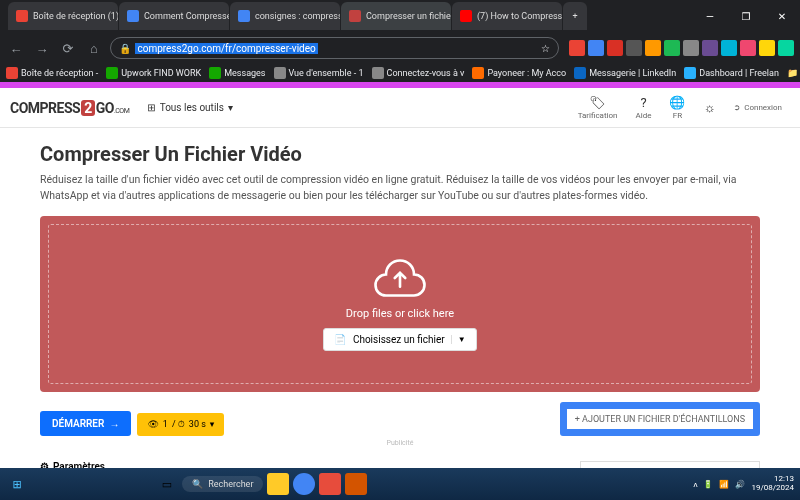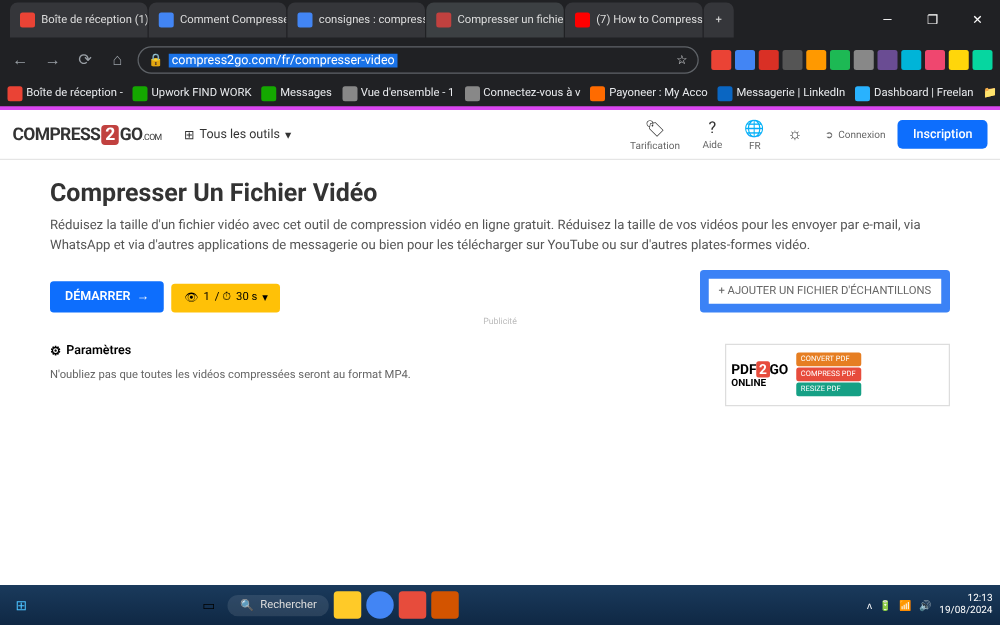--- a/index.html
+++ b/index.html
@@ -8,21 +8,21 @@
 .tab{height:28px;background:#35363a;display:flex;align-items:center;padding:0 8px;font-size:9px;color:#ddd;border-radius:6px 6px 0 0;margin-right:1px;max-width:110px;overflow:hidden;white-space:nowrap}
 .tab.active{background:#3c4043}
 .tab-favicon{width:12px;height:12px;border-radius:2px;margin-right:5px;flex-shrink:0}
 .win-controls{margin-left:auto;display:flex;color:#fff}
 .win-btn{width:36px;height:32px;display:flex;align-items:center;justify-content:center;font-size:10px}
 .addrbar{height:32px;background:#202124;display:flex;align-items:center;padding:0 6px;gap:6px}
 .nav-btn{color:#9aa0a6;font-size:13px;width:20px;text-align:center}
 .addr-input{flex:1;height:22px;background:#202124;border:1px solid #5f6368;border-radius:11px;padding:0 8px;font-size:10px;color:#e8eaed;display:flex;align-items:center}
 .addr-icons{display:flex;gap:3px;margin-left:4px}
 .addr-icon{width:16px;height:16px;border-radius:2px}
-.bookmarks{height:24px;background:#202124;border-bottom:3px solid #d946ef;display:flex;align-items:center;padding:0 6px;gap:8px}
+.bookmarks{height:24px;background:#202124;border-bottom:6px solid #d946ef;display:flex;align-items:center;padding:0 6px;gap:8px}
 .bookmark{font-size:9px;color:#e8eaed;display:flex;align-items:center;gap:3px;white-space:nowrap}
 .bm-icon{width:12px;height:12px;border-radius:2px}
 .page{background:#fff;height:396px;overflow:hidden}
 .site-header{height:40px;display:flex;align-items:center;padding:0 10px;border-bottom:1px solid #e5e5e5}
 .logo{font-size:14px;font-weight:700;color:#333;letter-spacing:-0.5px}
 .logo .red{background:#c1413f;color:#fff;padding:0 3px;border-radius:3px;margin:0 1px}
 .tools-btn{margin-left:18px;font-size:10px;color:#333;display:flex;align-items:center;gap:4px}
 .header-right{margin-left:auto;display:flex;align-items:center;gap:2px}
 .h-item{display:flex;flex-direction:column;align-items:center;font-size:8px;color:#666;padding:0 8px}
 .h-icon{font-size:13px;color:#333;margin-bottom:1px}
@@ -160,28 +160,37 @@
           <span>Aide</span>
         </div>
       <div class="h-item">
           <span class="h-icon">🌐</span>
           <span>FR</span>
         </div>
       <div class="h-item">
           <span class="h-icon">☼</span>
         </div>
       <div class="h-item" style="flex-direction:row;gap:4px">➲ <span>Connexion</span></div>
-      <div class="inscription">Inscription</div>
     </div>
   </div>
 
   <div class="content">
     <h1>Compresser Un Fichier Vidéo</h1>
     <p class="desc">Réduisez la taille d'un fichier vidéo avec cet outil de compression vidéo en ligne gratuit. Réduisez la taille de vos vidéos pour les envoyer par e-mail, via WhatsApp et via d'autres applications de messagerie ou bien pour les télécharger sur YouTube ou sur d'autres plates-formes vidéo.</p>
 
+    <div class="dropzone">
+      <div class="dz-inner">
+        <svg class="cloud" viewBox="0 0 64 48">
+            <path d="M48 20c0-9-7-16-16-16s-16 7-16 16c-6 0-12 5-12 12s5 12 12 12h32c6 0 12-5 12-12s-5-12-12-12z" fill="none" stroke="#fff" stroke-width="3"></path>
+            <path d="M32 34V18m-6 6l6-6 6 6" fill="none" stroke="#fff" stroke-width="3" stroke-linecap="round"></path>
+          </svg>
+        <div class="dz-text">Drop files or click here</div>
+        <div class="choose-btn">📄 <span>Choisissez un fichier</span><span class="choose-arrow">▼</span></div>
+      </div>
+    </div>
 
     <div class="actions">
       <div class="start-btn"><span>DÉMARRER</span> →</div>
       <div class="settings-btn">👁 <span>1</span> / ⏱ <span>30 s</span> ▾</div>
       <div class="sample">+ AJOUTER UN FICHIER D'ÉCHANTILLONS</div>
     </div>
     <div style="text-align:center;font-size:7px;color:#bbb;margin-top:3px">Publicité</div>
 
     <div class="lower">
       <div class="params">

